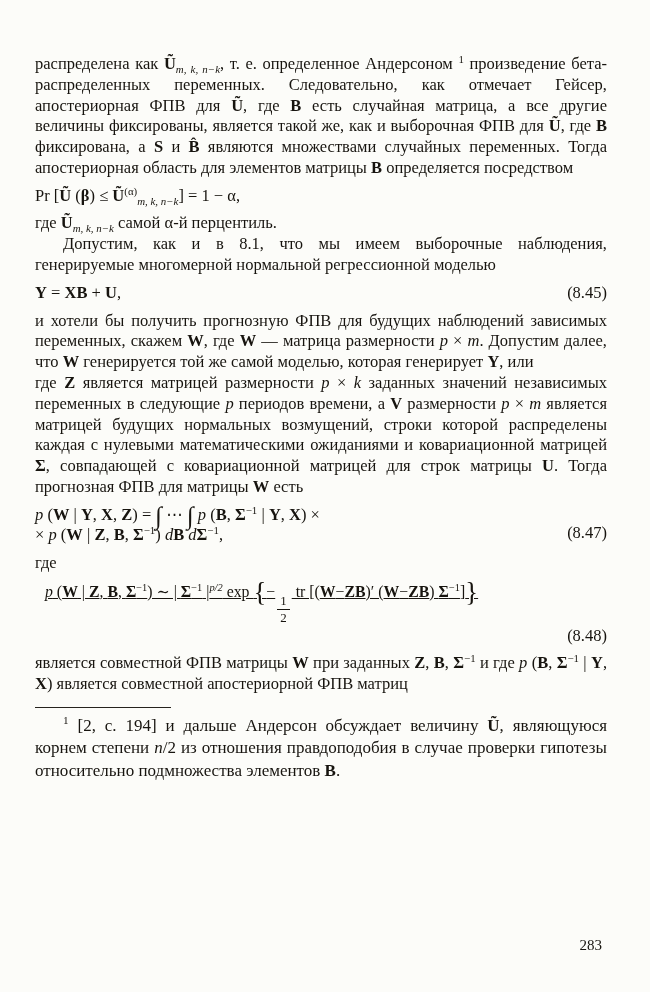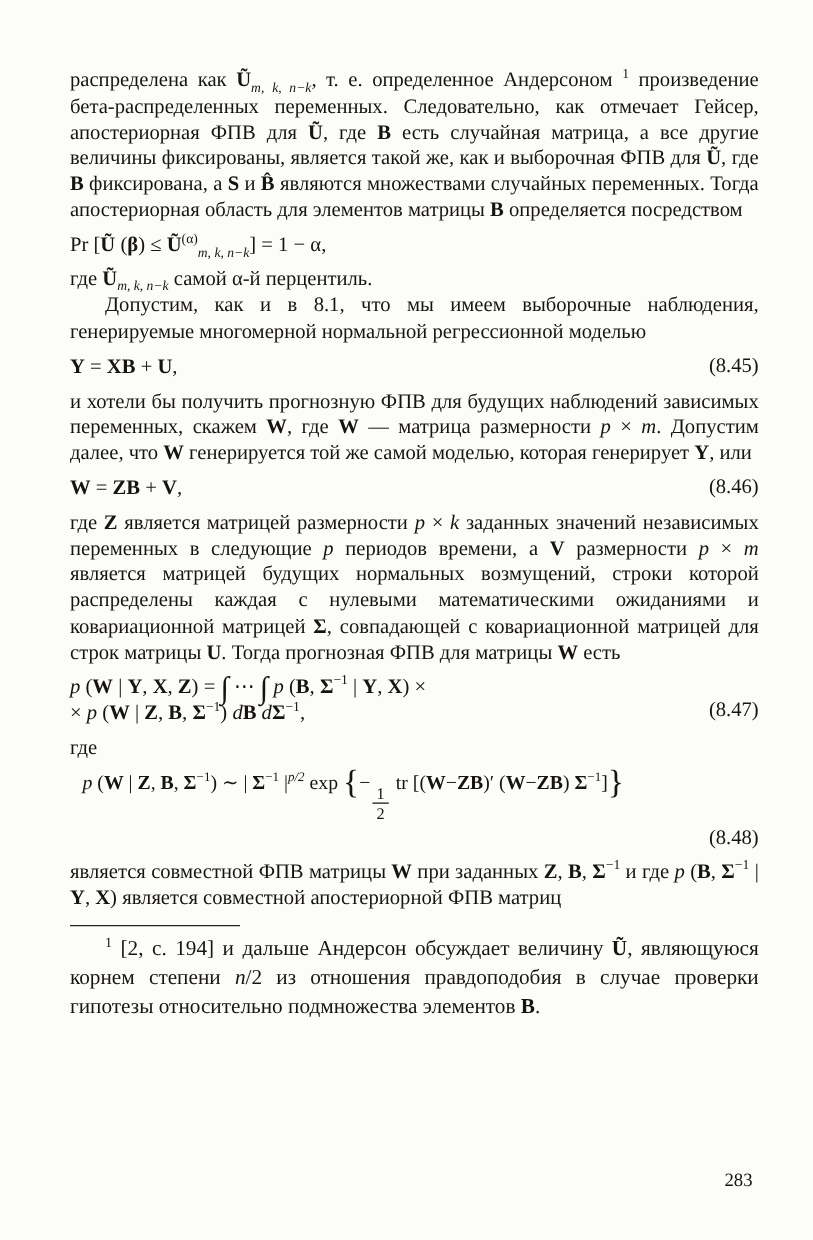--- a/index.html
+++ b/index.html
@@ -2,21 +2,21 @@
 <html lang="ru"><head>
 <meta charset="utf-8">
 <style>
   html,body{margin:0;padding:0;background:#e8e8e6;}
   .page{
     position:relative;
     width:650px;height:992px;
     margin:0 auto;
     background:#fcfcf9;
     box-sizing:border-box;
-    padding:54px 43px 0 56px;
+    padding:54px 43px 0 35px;
     font-family:"Liberation Serif","DejaVu Serif",serif;
     font-size:16.5px;
     line-height:1.26;
     color:#17140f;
     overflow:hidden;
   }
   p{margin:0;text-align:justify;}
   .b{font-weight:bold;}
   .i{font-style:italic;}
   sup{font-size:0.66em;line-height:0;}
@@ -25,21 +25,21 @@
   .bigop{font-size:1.5em;line-height:0;vertical-align:-0.18em;}
   .brace{font-size:1.7em;line-height:0;vertical-align:-0.14em;}
   .frac{display:inline-flex;flex-direction:column;align-items:center;
         vertical-align:-0.62em;line-height:1.05;font-size:0.82em;margin:0 2px;}
   .frac>span:first-child{border-bottom:1px solid currentColor;padding:0 3px 1px;}
   .frac>span:last-child{padding-top:1px;}
   .eq{position:relative;margin:7px 0;}
   .eq .eq-num{position:absolute;right:0;top:50%;transform:translateY(-50%);}
   .eq-line{display:block;}
   .eq847 .eq-num{top:auto;bottom:2px;transform:none;}
-  .eq848-body{text-align:left;padding-left:10px;white-space:nowrap;font-size:15.8px;margin:8px 0 0;}
+  .eq848-body{text-align:left;padding-left:10px;white-space:nowrap;font-size:15.8px;margin:8px 0 0;text-decoration:underline;}
   .eq848-num{text-align:right;margin:2px 0 6px;}
   .heading{
     font-family:"Liberation Sans","DejaVu Sans",sans-serif;
     font-weight:700;font-size:15px;line-height:1.55;letter-spacing:.2px;
     margin:20px 0 14px;text-align:left;
   }
   .indent{text-indent:28px;}
   .fn-rule{width:136px;height:0;border-top:1.6px solid #26231e;margin:12px 0 7px;}
   .footnote{font-size:17px;line-height:1.33;}
   .page-number{position:absolute;top:936px;right:48px;font-size:15px;}
@@ -60,24 +60,20 @@
 
   <p class="indent"><span>Допустим, как и в 8.1, что мы имеем выборочные наблюдения, генерируемые многомерной нормальной регрессионной моделью</span></p>
 
   <div class="eq">
     <span><span class="b">Y</span><span> = </span><span class="b">XB</span><span> + </span><span class="b">U</span><span>,</span></span>
     <span class="eq-num">(8.45)</span>
   </div>
 
   <p><span>и хотели бы получить прогнозную ФПВ для будущих наблюдений зависимых переменных, скажем </span><span class="b">W</span><span>, где </span><span class="b">W</span><span> — матрица  размерности </span><span class="i">p</span><span> × </span><span class="i">m</span><span>. Допустим далее, что </span><span class="b">W</span><span> генерируется той же самой моделью, которая генерирует </span><span class="b">Y</span><span>, или</span></p>
 
-  <div class="eq">
-    <span><span class="b">W</span><span> = </span><span class="b">ZB</span><span> + </span><span class="b">V</span><span>,</span></span>
-    <span class="eq-num">(8.46)</span>
-  </div>
 
   <p><span>где </span><span class="b">Z</span><span> является матрицей размерности </span><span class="i">p</span><span> × </span><span class="i">k</span><span> заданных значений независимых переменных в следующие </span><span class="i">p</span><span> периодов времени, а </span><span class="b">V</span><span> размерности </span><span class="i">p</span><span> × </span><span class="i">m</span><span> является матрицей будущих нормальных возмущений, строки которой распределены каждая с нулевыми математическими ожиданиями и ковариационной матрицей </span><span class="b">Σ</span><span>, совпадающей с ковариационной матрицей для строк матрицы  </span><span class="b">U</span><span>. Тогда прогнозная ФПВ для матрицы </span><span class="b">W</span><span> есть</span></p>
 
   <div class="eq eq847">
     <span class="eq-line"><span class="i">p</span><span> (</span><span class="b">W</span><span> | </span><span class="b">Y</span><span>, </span><span class="b">X</span><span>, </span><span class="b">Z</span><span>) = </span><span class="bigop">∫</span><span> ⋯ </span><span class="bigop">∫</span><span> </span><span class="i">p</span><span> (</span><span class="b">B</span><span>, </span><span class="b">Σ</span><sup>−1</sup><span> | </span><span class="b">Y</span><span>, </span><span class="b">X</span><span>) ×</span></span>
     <span class="eq-line"><span>× </span><span class="i">p</span><span> (</span><span class="b">W</span><span> | </span><span class="b">Z</span><span>, </span><span class="b">B</span><span>, </span><span class="b">Σ</span><sup>−1</sup><span>) </span><span class="i">d</span><span class="b">B</span><span> </span><span class="i">d</span><span class="b">Σ</span><sup>−1</sup><span>,</span></span>
     <span class="eq-num">(8.47)</span>
   </div>
 
   <p><span>где</span></p>

